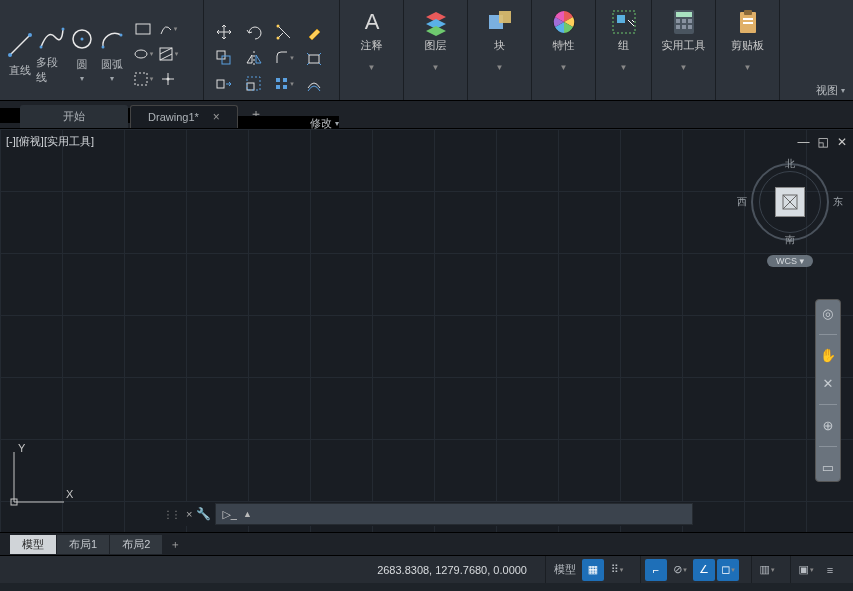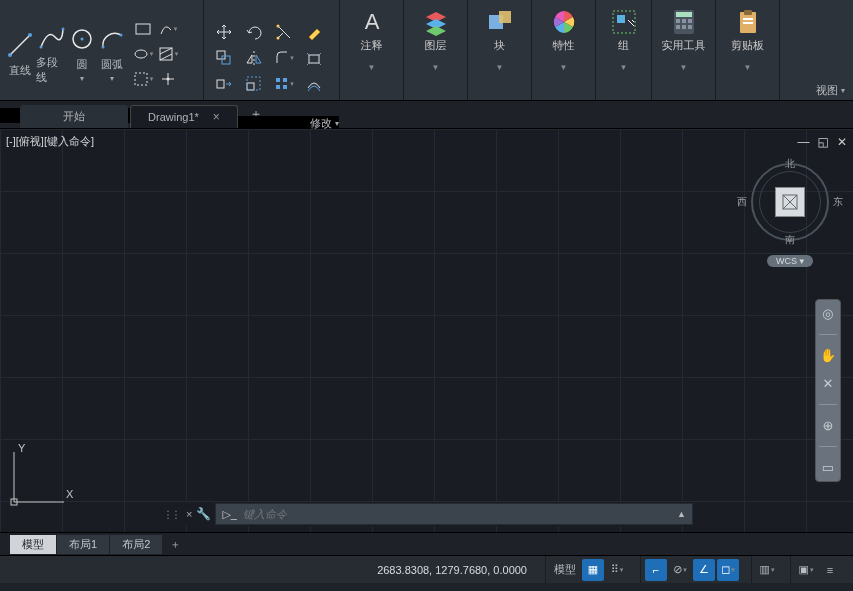--- a/index.html
+++ b/index.html
@@ -334,21 +334,21 @@
     </div>
   <div class="tab active">
     <span>Drawing1*</span>
       <span class="x">×</span>
   </div>
   <div class="tab-add">＋</div>
 </div>
 
 <div class="draw">
   <div class="grid"></div>
-  <div class="vp-label">[-][俯视][键入命令]</div>
+  <div class="vp-label">[-][俯视][实用工具]</div>
   <div class="win-ctrls">
     <span>—</span>
     <span>◱</span>
     <span>✕</span>
   </div>
 
   <div class="cube-wrap">
     <div class="compass">
       <div class="ring"></div>
       <div class="cube">
@@ -377,21 +377,20 @@
     <div>▭</div>
   </div>
 
 
   <div class="cmd-wrap">
     <span class="drag">⋮⋮</span>
     <span class="closec">×</span>
     <span class="wrench">🔧</span>
     <div class="cmd">
       <span class="gt">▷_</span>
-      <input placeholder="键入命令" style="">
       <span class="up">▲</span>
     </div>
   </div>
 
   <svg class="ucs">
     <line x1="8" y1="62" x2="8" y2="12" stroke="#c6c6c6"></line>
     <line x1="8" y1="62" x2="58" y2="62" stroke="#c6c6c6"></line>
     <rect x="5" y="59" width="6" height="6" stroke="#c6c6c6" fill="none"></rect>
     <text x="12" y="12" fill="#c6c6c6" font-size="11">Y</text>
     <text x="60" y="58" fill="#c6c6c6" font-size="11">X</text>

